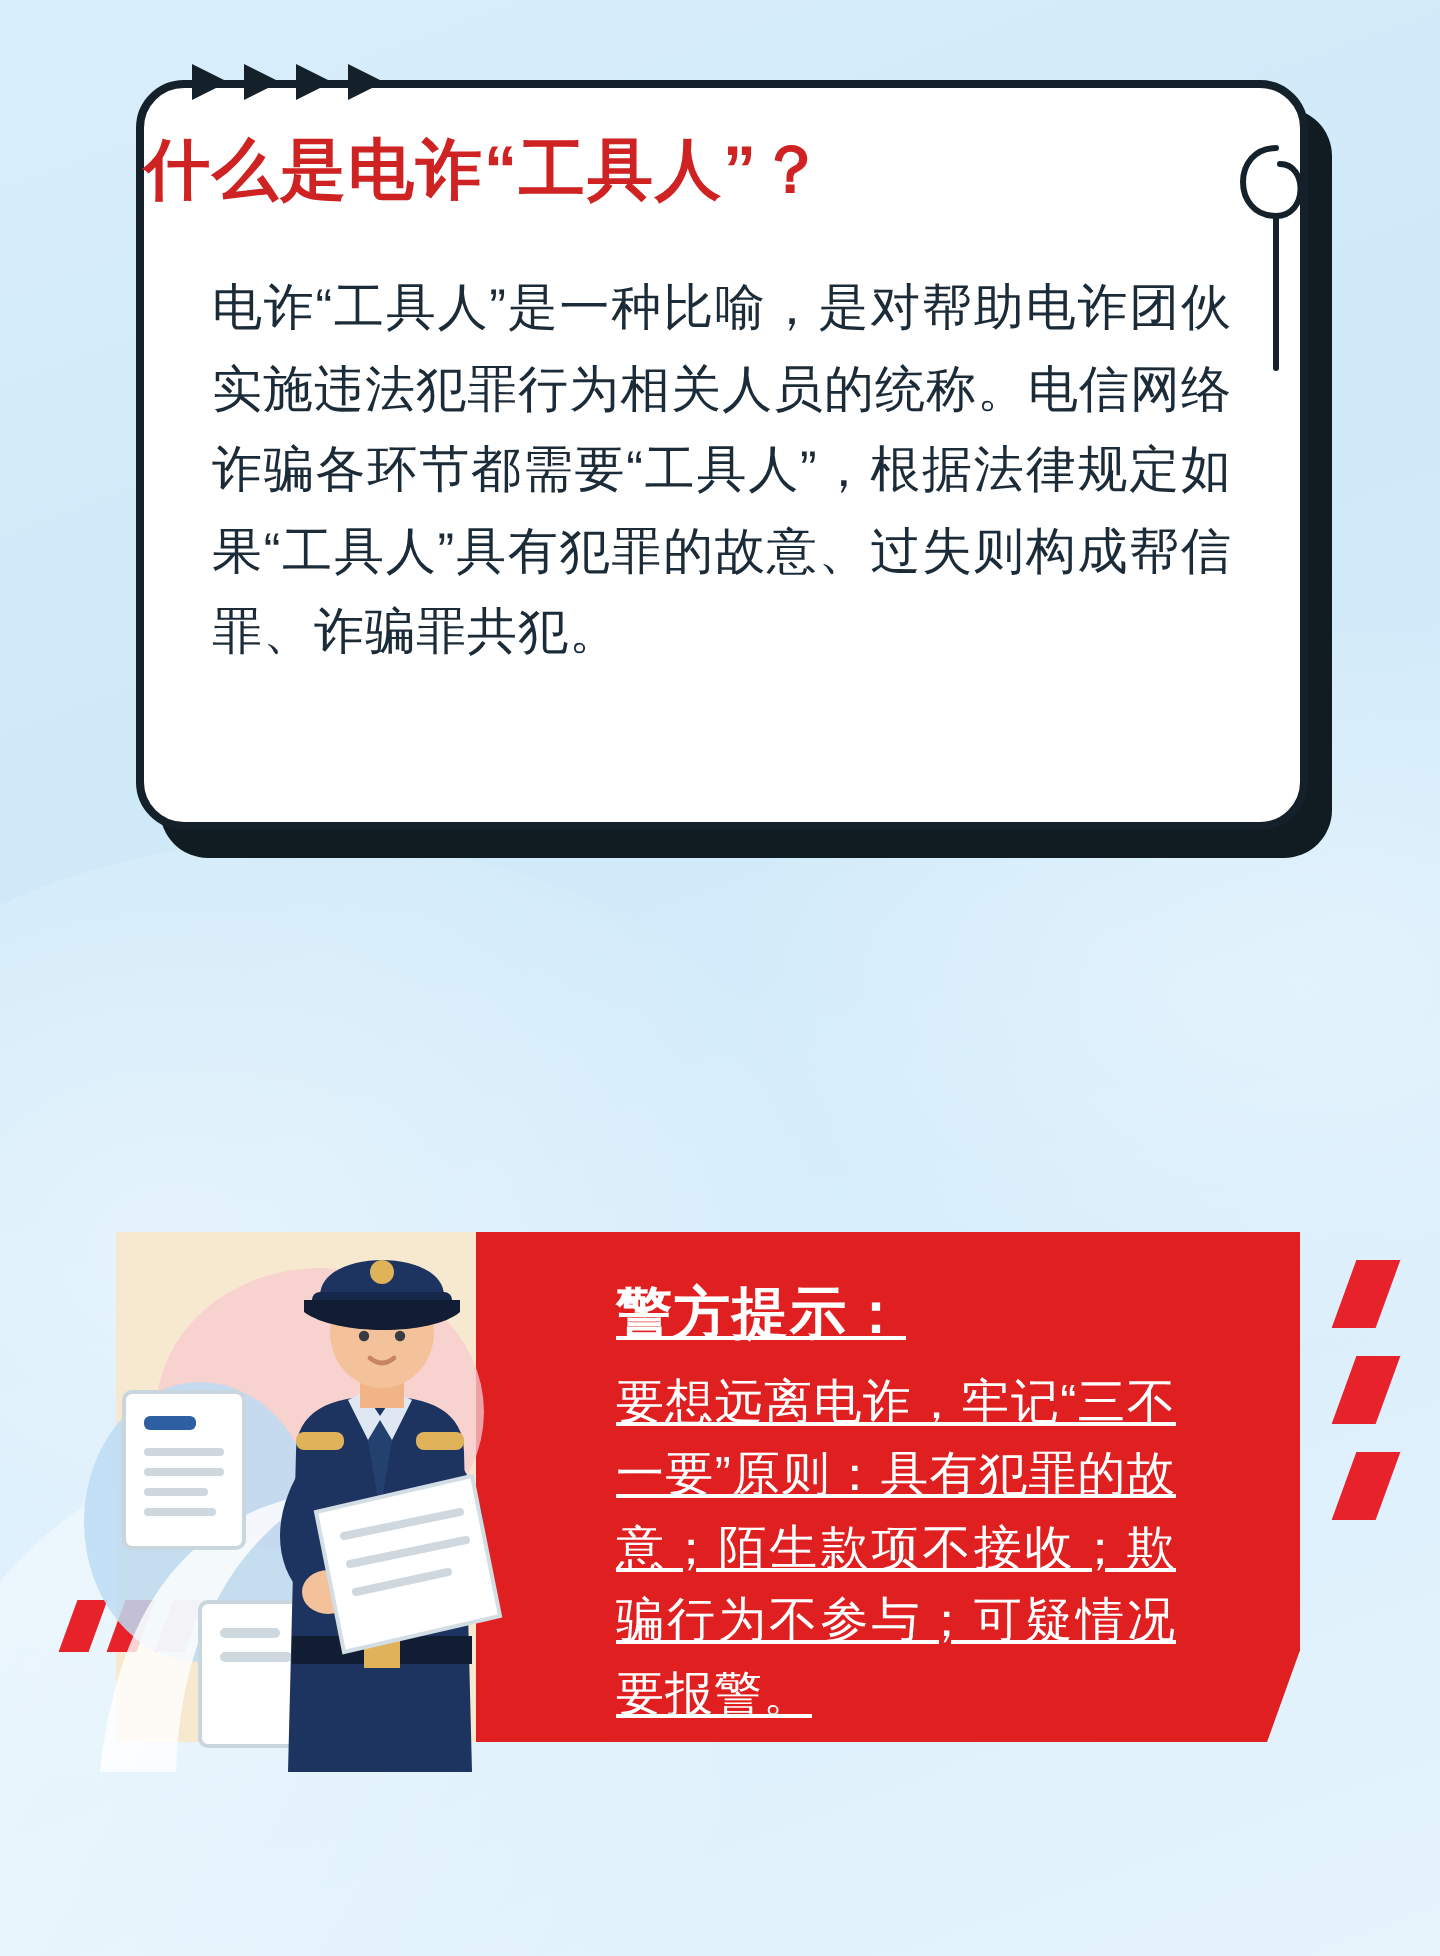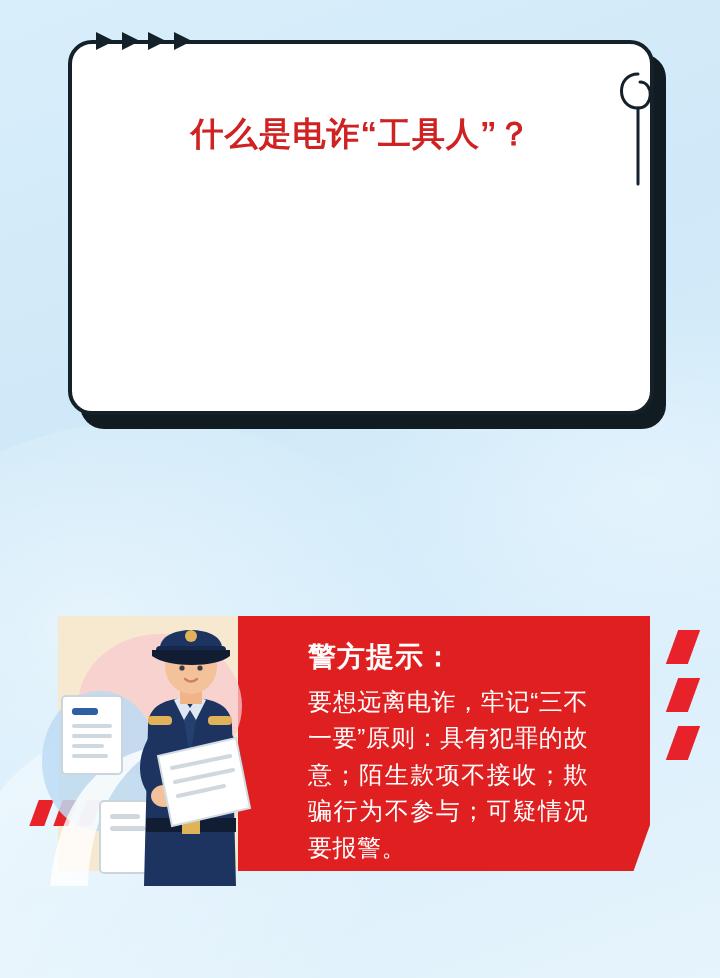--- a/index.html
+++ b/index.html
@@ -84,22 +84,21 @@
 
   .spiral {
     position: absolute;
     right: -14px;
     top: 28px;
     z-index: 4;
   }
 
   .card-title {
     margin: 0;
-    padding: 68px 0 0 0;
-    text-align: center;
+    padding: 19px 0 0 0;
     font-size: 33px;
     font-weight: bold;
     color: #cf2222;
     letter-spacing: 1px;
     font-family: "Liberation Sans", sans-serif;
   }
   .card-body {
     margin: 26px 34px 0 34px;
     font-size: 25px;
     line-height: 1.62;
@@ -136,20 +135,21 @@
   }
   .tips-box {
     position: absolute;
     left: 244px;
     top: 0;
     width: 400px;
     height: 255px;
     color: #ffffff;
     box-sizing: border-box;
     padding: 22px 56px 14px 64px;
+    text-decoration: underline;
   }
   .tips-title {
     font-size: 28px;
     font-weight: bold;
     margin: 0 0 8px 0;
     letter-spacing: 1px;
   }
   .tips-text {
     font-size: 24px;
     line-height: 1.52;
@@ -205,20 +205,21 @@
 
     <div class="spiral">
       <svg width="60" height="120" viewBox="0 0 60 120">
         <path d="M30 6 C 8 6, 8 40, 30 40 C 46 40, 46 14, 32 14" fill="none" stroke="#14202a" stroke-width="3" stroke-linecap="round"></path>
         <path d="M30 40 C 30 70, 30 95, 30 116" fill="none" stroke="#14202a" stroke-width="3" stroke-linecap="round"></path>
       </svg>
     </div>
 
     <div class="card">
       <h1 class="card-title">什么是电诈“工具人”？</h1>
+      <div class="card-body">电诈“工具人”是一种比喻，是对帮助电诈团伙实施违法犯罪行为相关人员的统称。电信网络诈骗各环节都需要“工具人”，根据法律规定如果“工具人”具有犯罪的故意、过失则构成帮信罪、诈骗罪共犯。</div>
     </div>
 
     <div class="arrows">
       <svg width="120" height="26" viewBox="0 0 120 26">
         <g fill="#14202a">
           <polygon points="0,4 18,13 0,22"></polygon>
           <polygon points="26,4 44,13 26,22"></polygon>
           <polygon points="52,4 70,13 52,22"></polygon>
           <polygon points="78,4 96,13 78,22"></polygon>
         </g>

